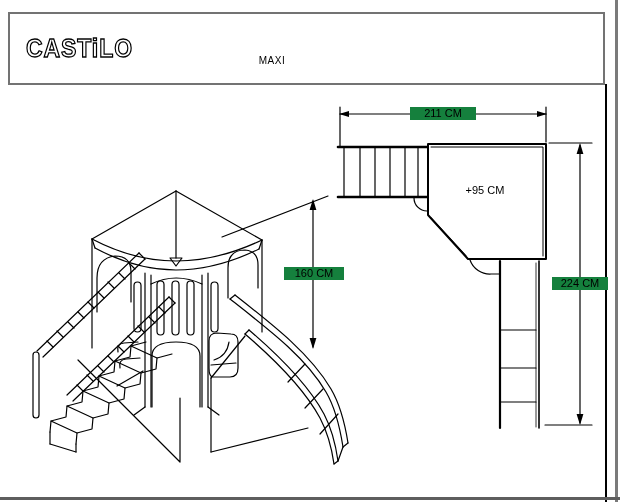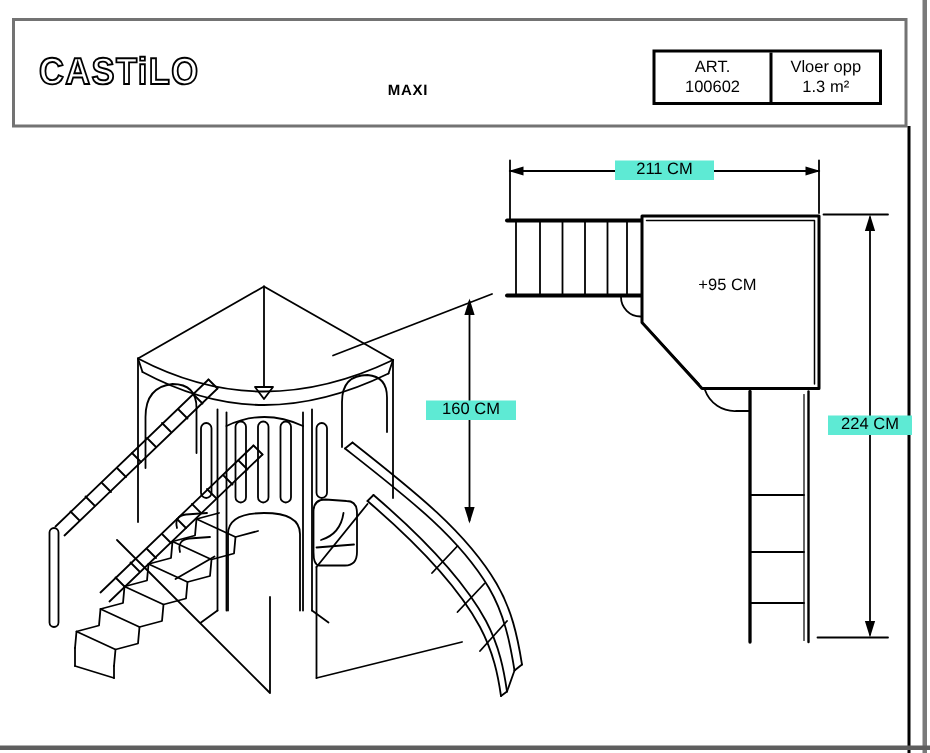--- a/index.html
+++ b/index.html
@@ -4,57 +4,47 @@
 <style>
   html,body{margin:0;padding:0;background:#fff;}
   body{width:620px;height:502px;position:relative;overflow:hidden;
        font-family:"Liberation Sans",sans-serif;color:#000;}
   .abs{position:absolute;}
   
   .header-box{left:8px;top:12px;width:597px;height:73px;border:2px solid #737373;box-sizing:border-box;}
   .logo{left:16px;top:20px;font-size:25px;font-weight:800;letter-spacing:1px;
         color:#fff;-webkit-text-stroke:1.3px #000;text-stroke:1.3px #000;
         transform:scaleX(.92);transform-origin:left center;}
-  .product-title{left:225px;top:41px;width:74px;text-align:center;font-size:10px;font-weight:700;letter-spacing:.5px;}
+  .product-title{left:225px;top:41px;width:74px;text-align:center;font-size:10px;font-weight:400;letter-spacing:.5px;}
   .art-table{left:425px;top:19px;width:153px;height:37px;border:2px solid #000;box-sizing:border-box;display:flex;}
   .art-cell{width:78px;border-right:2px solid #000;box-sizing:border-box;}
   .floor-cell{flex:1;}
   .art-cell,.floor-cell{display:flex;flex-direction:column;align-items:center;justify-content:center;
       font-size:11px;line-height:13px;text-align:center;}
   
   .right-black-line{left:605px;top:84px;width:2px;height:418px;background:#000;}
   .gray-right{left:615px;top:0;width:3px;height:502px;background:#7a7a7a;}
   .gray-bottom{left:0;top:497px;width:620px;height:3px;background:#5e5e5e;}
   
-  .dim{font-size:11px;text-align:center;background:#5eead4;padding:0 1px;line-height:13px;}
+  .dim{font-size:11px;text-align:center;background:#15803d;padding:0 1px;line-height:13px;}
   .dim-211{left:410px;top:107px;width:64px;}
   .dim-95{left:452px;top:184px;width:64px;background:transparent;}
   .dim-188{left:284px;top:267px;width:58px;}
   .dim-291{left:552px;top:277px;width:54px;}
   svg{position:absolute;left:0;top:0;}
   .lines{stroke:#000;fill:none;stroke-width:1.2;stroke-linecap:round;stroke-linejoin:round;}
   .lines .f{fill:#fff;}
   .lines .solid{fill:#000;stroke:none;}
 </style>
 </head>
 <body>
 
 <div class="abs header-box">
   <div class="abs logo">CASTiLO</div>
   <div class="abs product-title">MAXI</div>
-  <div class="abs art-table">
-    <div class="art-cell">
-      <span>ART.</span>
-      <span>100602</span>
-    </div>
-    <div class="floor-cell">
-      <span>Vloer opp</span>
-      <span>1.3 m²</span>
-    </div>
-  </div>
 </div>
 
 <div class="abs right-black-line"></div>
 <div class="abs gray-right"></div>
 <div class="abs gray-bottom"></div>
 
 <svg width="620" height="502" viewBox="0 0 620 502">
   <g class="lines">
 
     <g>

